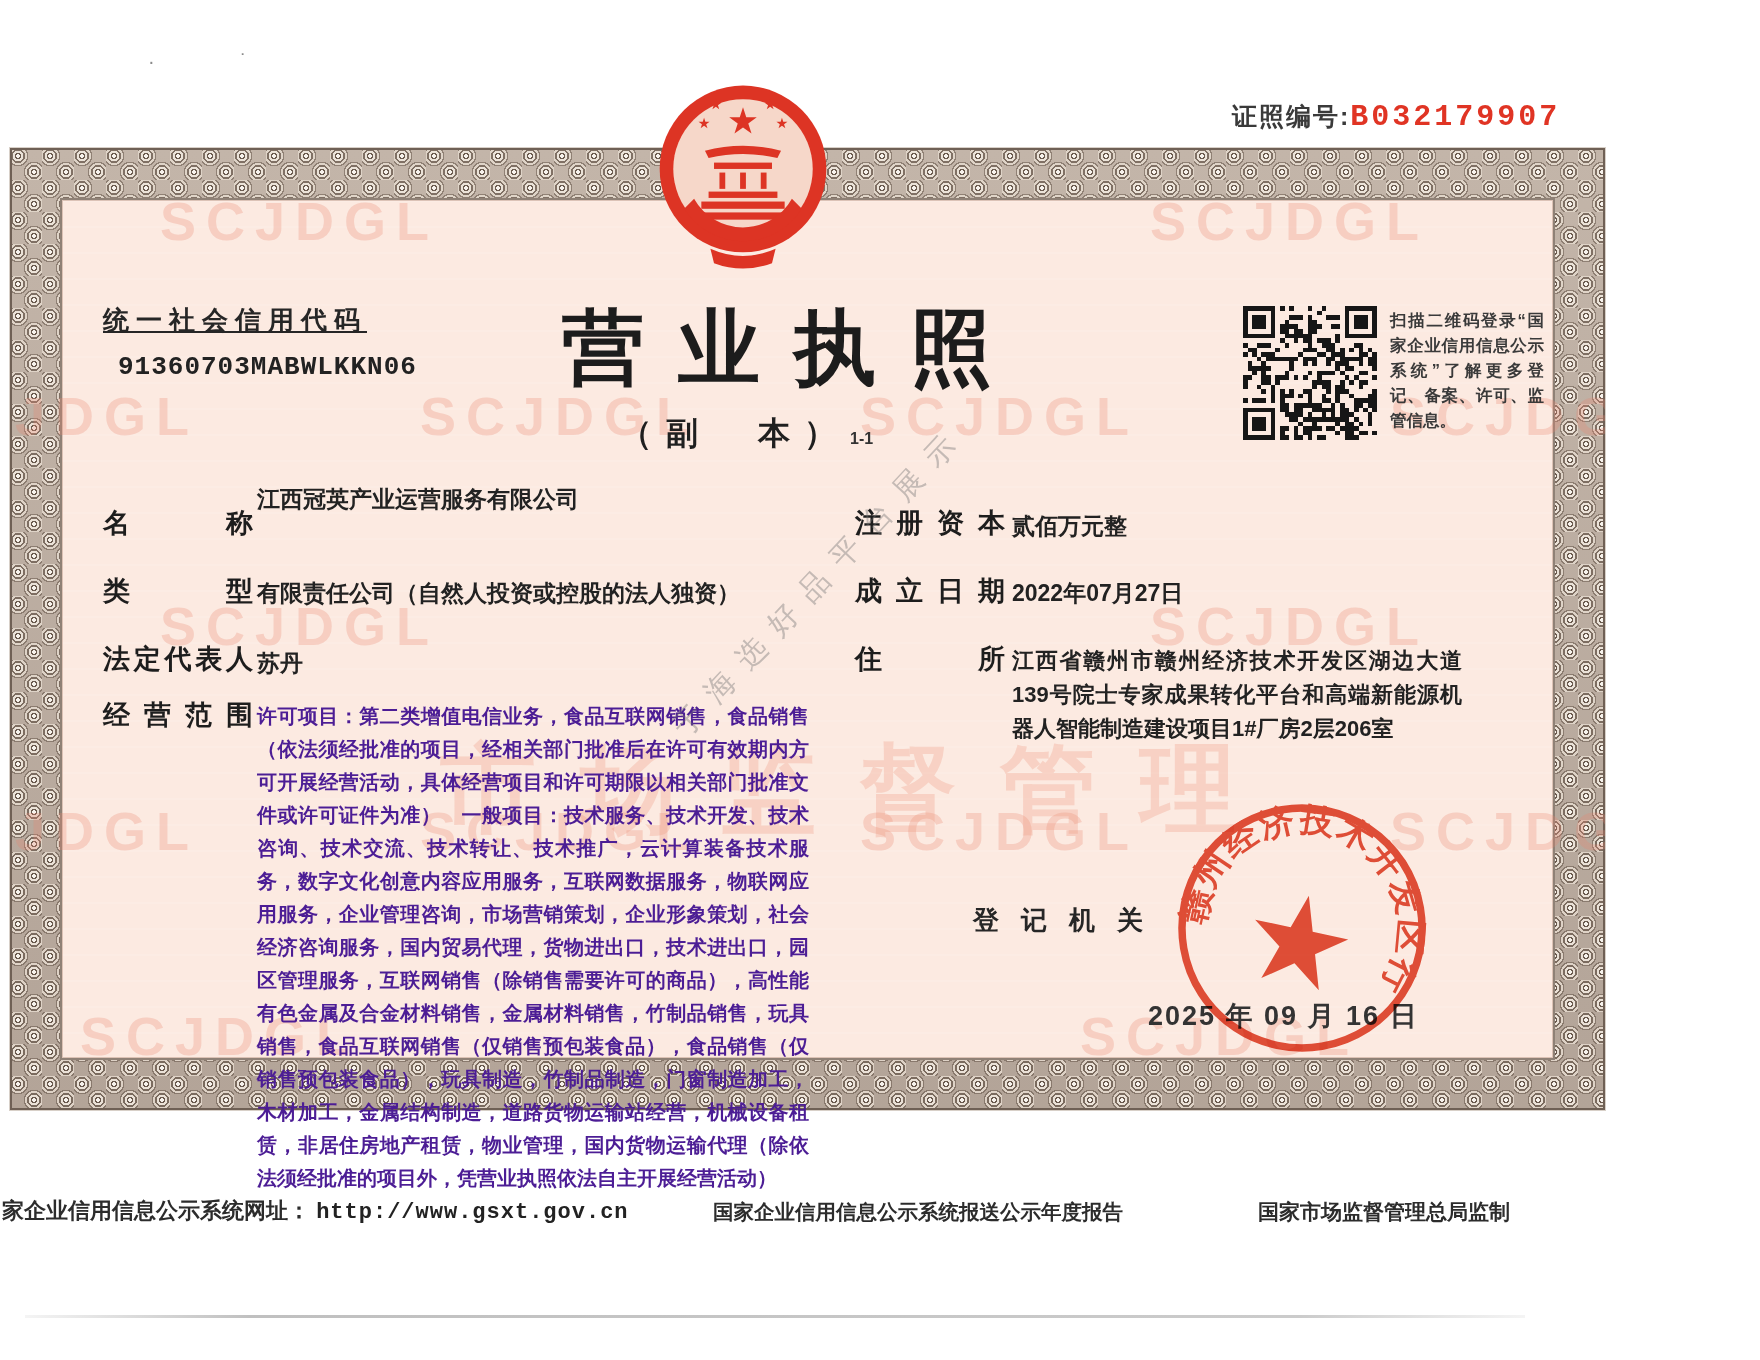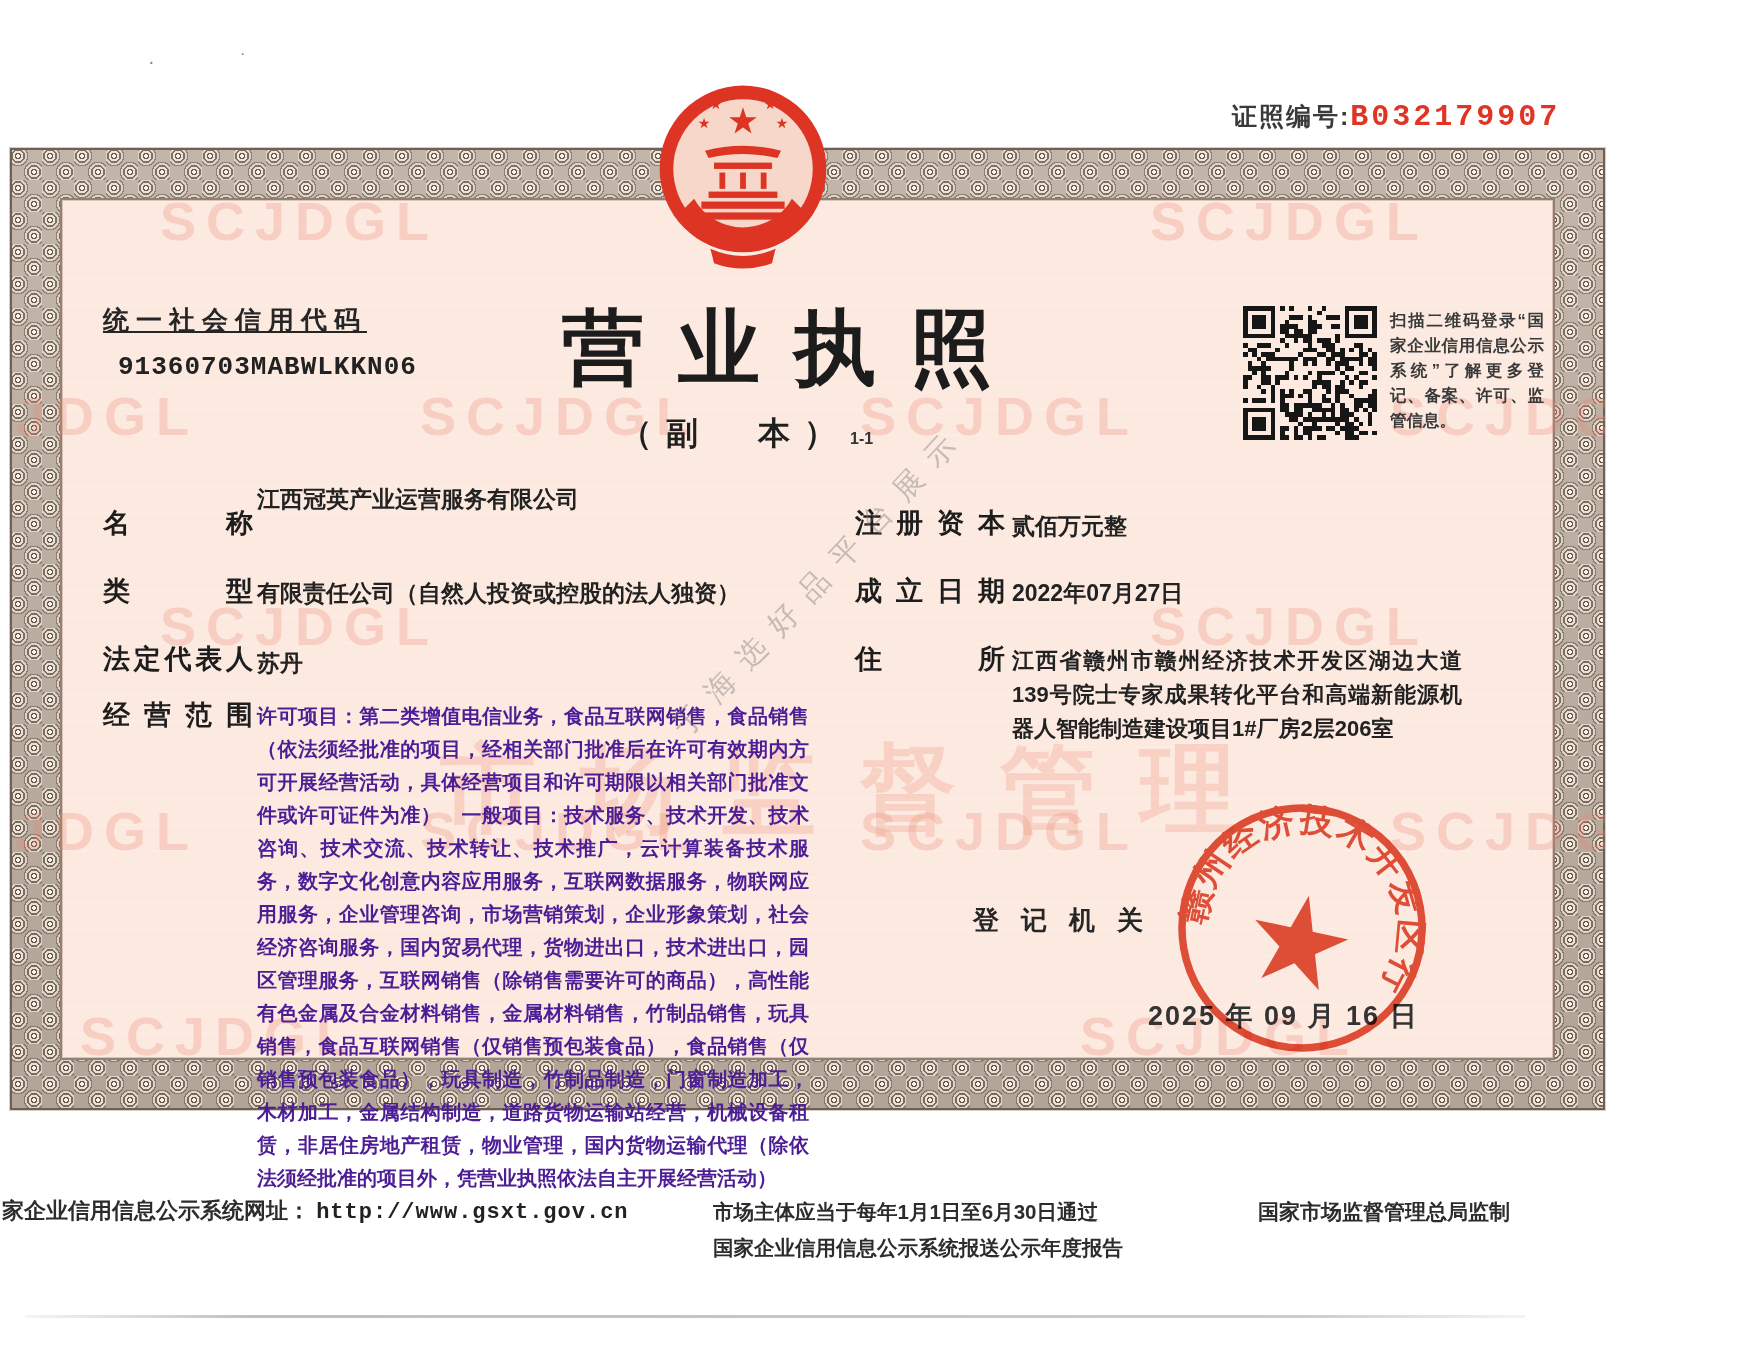--- a/index.html
+++ b/index.html
@@ -488,18 +488,17 @@
   <text font-size="33" font-weight="bold" fill="#df452c" letter-spacing="2">
     <textPath href="#seal-arc" startOffset="16" textLength="512" lengthAdjust="spacingAndGlyphs">赣州经济技术开发区行政审批局</textPath>
   </text>
 </svg>
 
 <div class="abs foot-left">
   <span class="cn">家企业信用信息公示系统网址：</span>
   <span class="url">http://www.gsxt.gov.cn</span>
 </div>
 <div class="abs foot-mid">
-  <div>市场主体应当于每年1月1日至6月30日通过</div>
   <div>国家企业信用信息公示系统报送公示年度报告</div>
 </div>
 <div class="abs foot-right">国家市场监督管理总局监制</div>
 
 <div class="abs scan-line"></div>
 
 </body></html>

